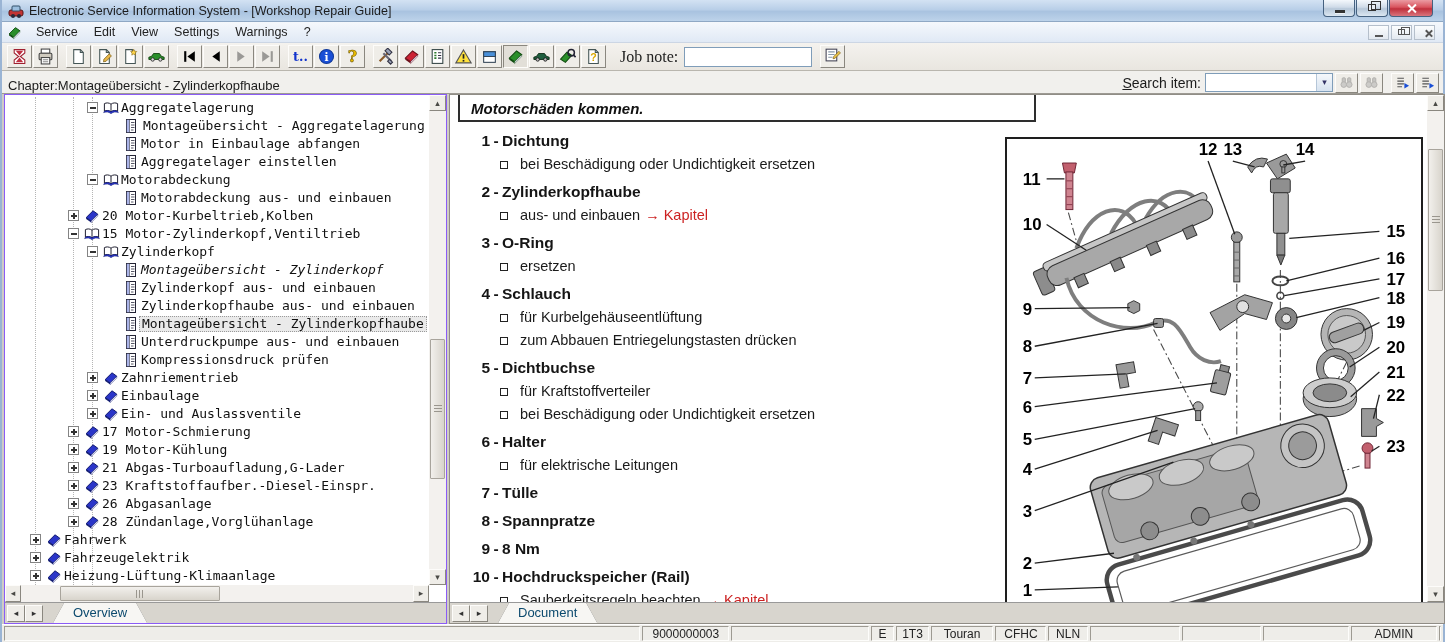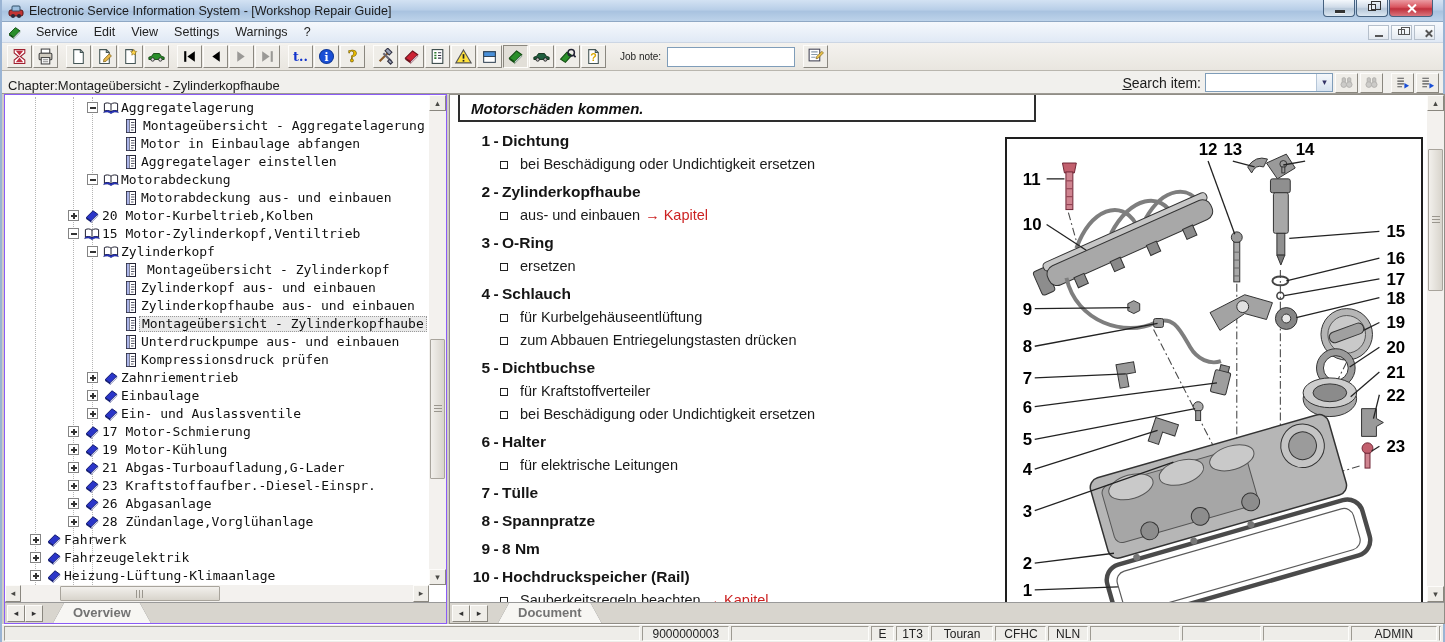--- a/index.html
+++ b/index.html
@@ -45,21 +45,21 @@
   .toolbar { position:absolute; left:0; top:43px; width:100%; height:28px;
     background:linear-gradient(#f4f2ee,#e9e6e0); border-bottom:1px solid #b9b6ae;
     display:flex; align-items:center; padding-left:4px; }
   .tb-btn { width:25px; height:23px; margin:0 0.5px; background:#efede8;
     border:1px solid; border-color:#fdfcfa #8a877f #8a877f #fdfcfa;
     display:flex; align-items:center; justify-content:center; }
   .tb-btn svg { width:17px; height:17px; }
   .tb-btn.pressed { border-color:#8a877f #fdfcfa #fdfcfa #8a877f; background:#e2dfd8; }
   .tb-btn.disabled svg { opacity:.35; filter:grayscale(1); }
   .tb-sep { width:7px; height:23px; }
-  .jobnote-label { font-size:10px; color:#222; margin:0 6px 0 14px; }
+  .jobnote-label { font-size:16px; color:#222; margin:0 6px 0 14px;font-family:Liberation Serif, serif; }
   .jobnote-input { width:128px; height:20px; border:1px solid #7f9db9; background:#fff; font-size:12px; padding:0 3px; }
   .tb-right-btn { margin-left:8px; }
 
   
   .chapterbar { position:absolute; left:0; top:71px; width:100%; height:23px;
     background:#f1f0ed; border-bottom:1px solid #9d9a93; display:flex; align-items:flex-end; font-size:13px; color:#1b1b1b; }
   .chapter-text { margin-left:6px; }
   .search-area { position:absolute; right:4px; top:1px; height:21px; display:flex; align-items:center; }
   .search-label { font-size:14px; margin-right:4px; }
   .combo { width:128px; height:19px; border:1px solid #7f9db9; background:#fff; position:relative; }
@@ -102,22 +102,22 @@
     width:8px; height:8px; background:repeating-linear-gradient(#9a968e 0 1px,transparent 1px 3px); }
   .sb-h .grip { width:8px; height:8px; background:repeating-linear-gradient(90deg,#9a968e 0 1px,transparent 1px 3px); }
 
   
   .tabbar { position:absolute; left:0; right:0; bottom:0; height:21px; background:#d8d5ce;
     border-top:1px solid #999; display:flex; align-items:stretch; }
   .tab-arrow { width:18px; height:17px; margin-top:2px; background:#efede8; border:1px solid;
     border-color:#fdfcfa #8a877f #8a877f #fdfcfa; font-size:9px; color:#333; text-align:center; line-height:15px; }
   .tab-arrow:first-child { margin-left:2px; }
   .tab-wrap { margin-left:10px; height:20px; filter:drop-shadow(0 0 0.6px #555); }
-  .tab { height:20px; padding:0 20px; background:#f7f6f3; font-weight:bold; font-size:13px;
-    line-height:19px; color:#737373; clip-path:polygon(11px 0, calc(100% - 11px) 0, 100% 100%, 0 100%); }
+  .tab { height:20px; padding:0 20px; background:#f7f6f3; font-weight:normal; font-size:13px;
+    line-height:19px; color:#0c4a6e; clip-path:polygon(11px 0, calc(100% - 11px) 0, 100% 100%, 0 100%); }
 
   
   .note-box { position:absolute; left:8px; top:-6px; width:578px; height:33px;
     border:2px solid #2e2e2e; padding:9px 11px 0 11px; font-size:15px; font-weight:bold; font-style:italic; color:#111; }
   .doc-list { position:absolute; left:10px; top:30px; width:560px; bottom:21px; overflow:hidden; padding-top:7px; }
   .doc-title { display:flex; font-weight:bold; font-size:15.5px; color:#151515; height:18px; line-height:18px; }
   .doc-title .num { width:30px; text-align:right; }
   .doc-title .dash { width:12px; text-align:center; }
   .doc-item { margin-bottom:10px; }
   .doc-sub { margin:6px 0 0 40px; font-size:14.5px; color:#1a1a1a; height:17px; line-height:17px; display:flex; align-items:center; }
@@ -508,21 +508,21 @@
               <path d="M1.4 11.2c2-1 4.6-1 6.6.6 2-1.6 4.6-1.6 6.6-.6l.8 1.4c-2.6-.9-5.4-.6-7.4 1.1-2-1.7-4.8-2-7.4-1.1z" fill="#2a35c8" stroke="#101a70" stroke-width=".5"></path>
             </svg></span>
           <span class="tree-label" style="left: 114px;">Zylinderkopf</span>
         </div>
         <div class="tree-row" style="top: 166px; left: 0px;">
           <span class="tree-ico" style="left: 118px;"><svg viewBox="0 0 16 16">
               <rect x="3.5" y="1.5" width="9" height="13" fill="#fff" stroke="#223"></rect>
               <rect x="3.5" y="1.5" width="3" height="13" fill="#aab4e8" stroke="#223" stroke-width=".5"></rect>
               <path d="M8 4.5h3.5M8 7h3.5M8 9.5h3.5M8 12h2.5" stroke="#445" stroke-width=".9"></path>
             </svg></span>
-          <span class="tree-label" style="left: 140px;">Montageübersicht - Zylinderkopf</span>
+          <span class="tree-label" style="left: 134px; font-style: italic;">Montageübersicht - Zylinderkopf</span>
         </div>
         <div class="tree-row" style="top: 184px; left: 0px;">
           <span class="tree-ico" style="left: 118px;"><svg viewBox="0 0 16 16">
               <rect x="3.5" y="1.5" width="9" height="13" fill="#fff" stroke="#223"></rect>
               <rect x="3.5" y="1.5" width="3" height="13" fill="#aab4e8" stroke="#223" stroke-width=".5"></rect>
               <path d="M8 4.5h3.5M8 7h3.5M8 9.5h3.5M8 12h2.5" stroke="#445" stroke-width=".9"></path>
             </svg></span>
           <span class="tree-label" style="left: 134px;">Zylinderkopf aus- und einbauen</span>
         </div>
         <div class="tree-row" style="top: 202px; left: 0px;">

